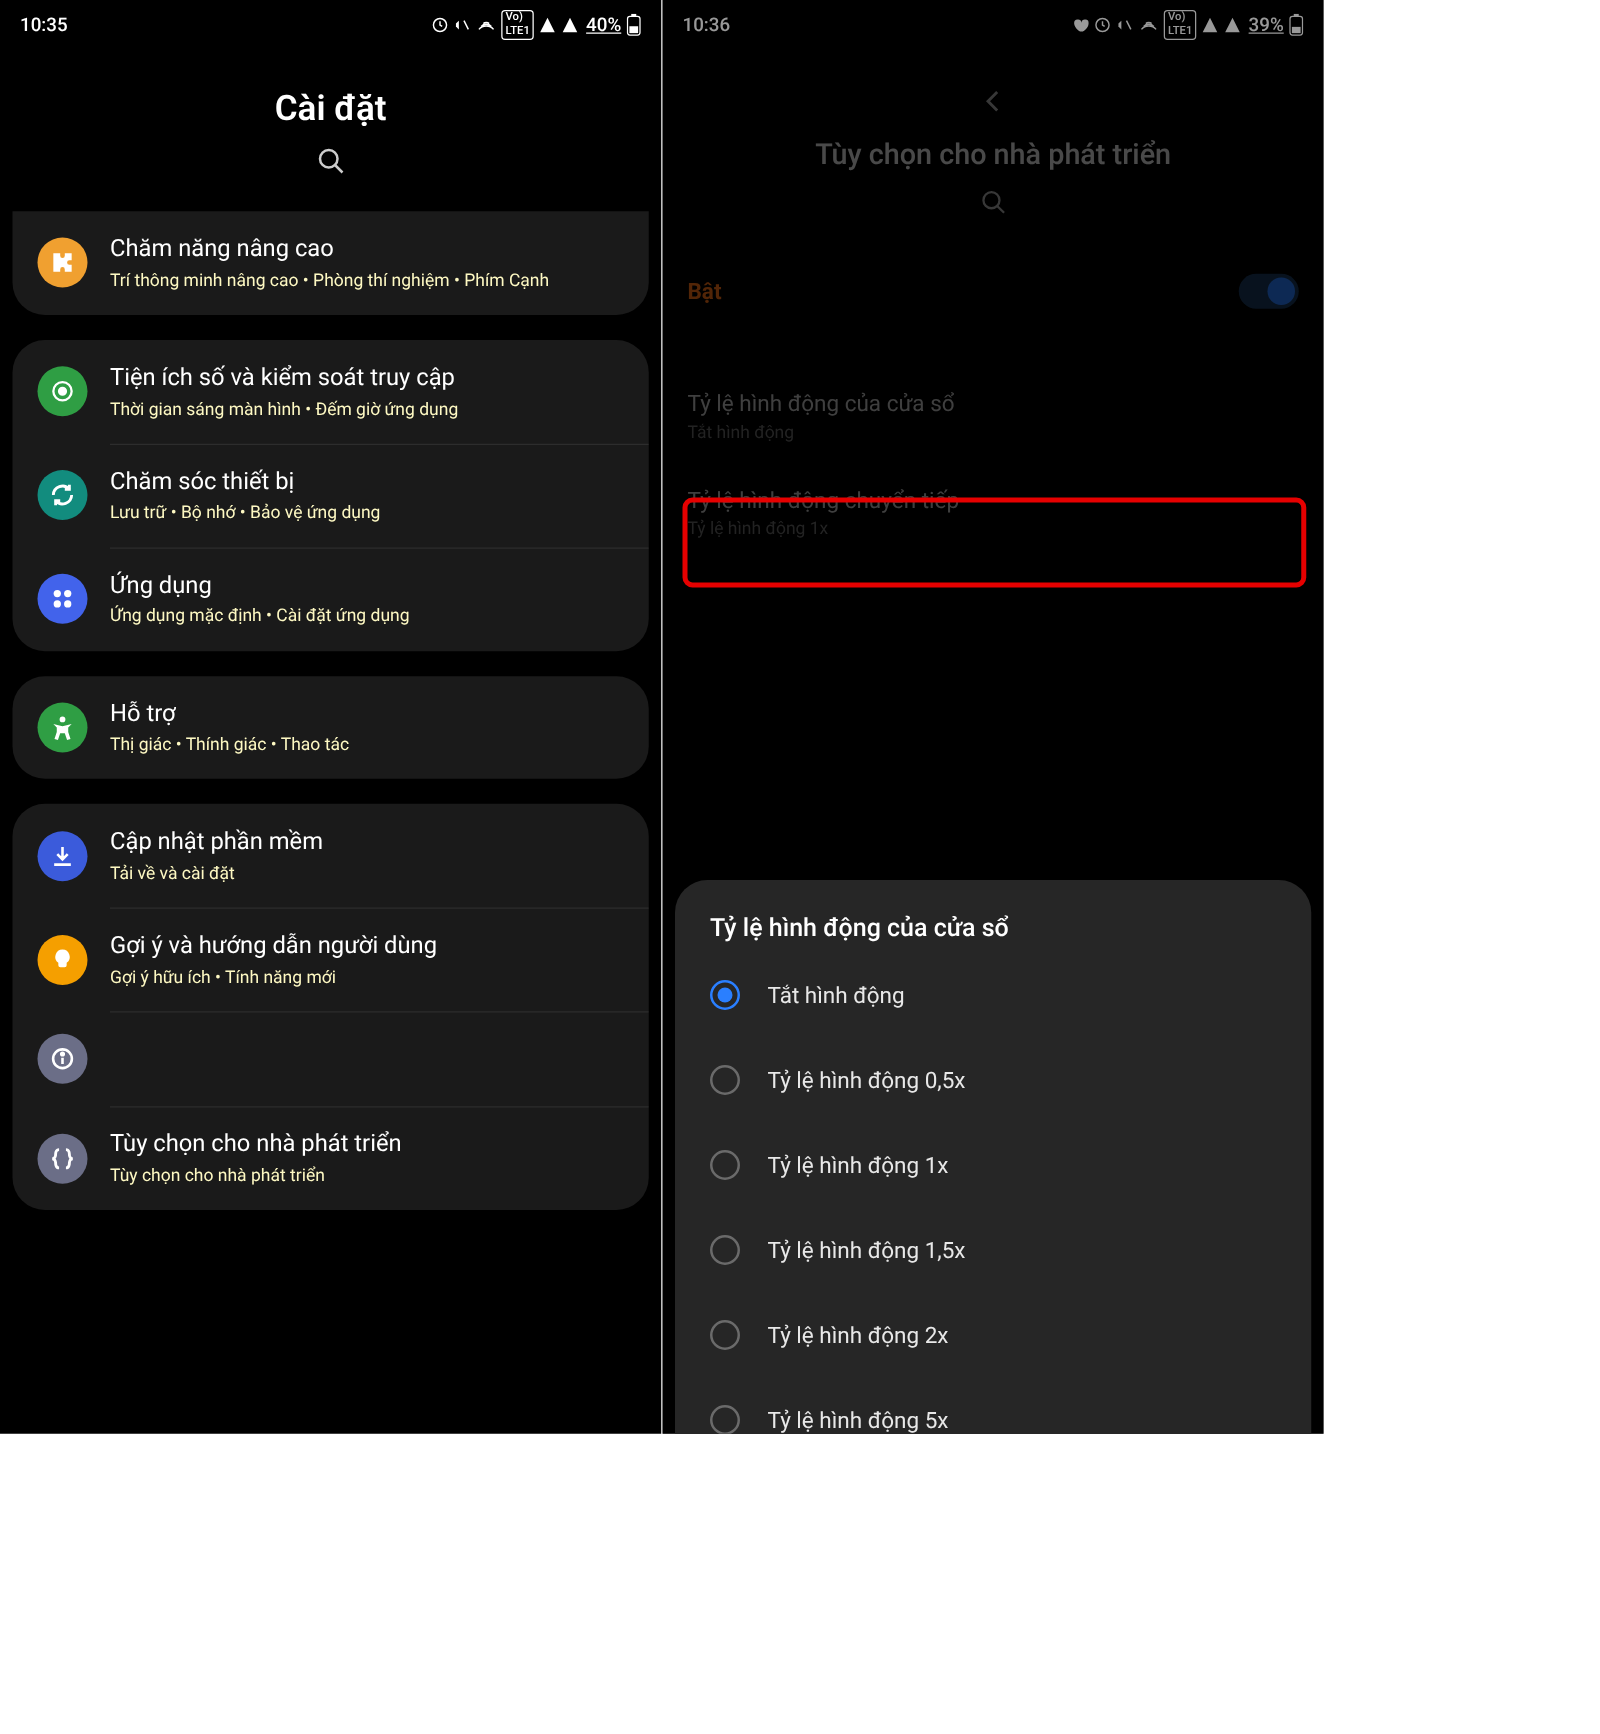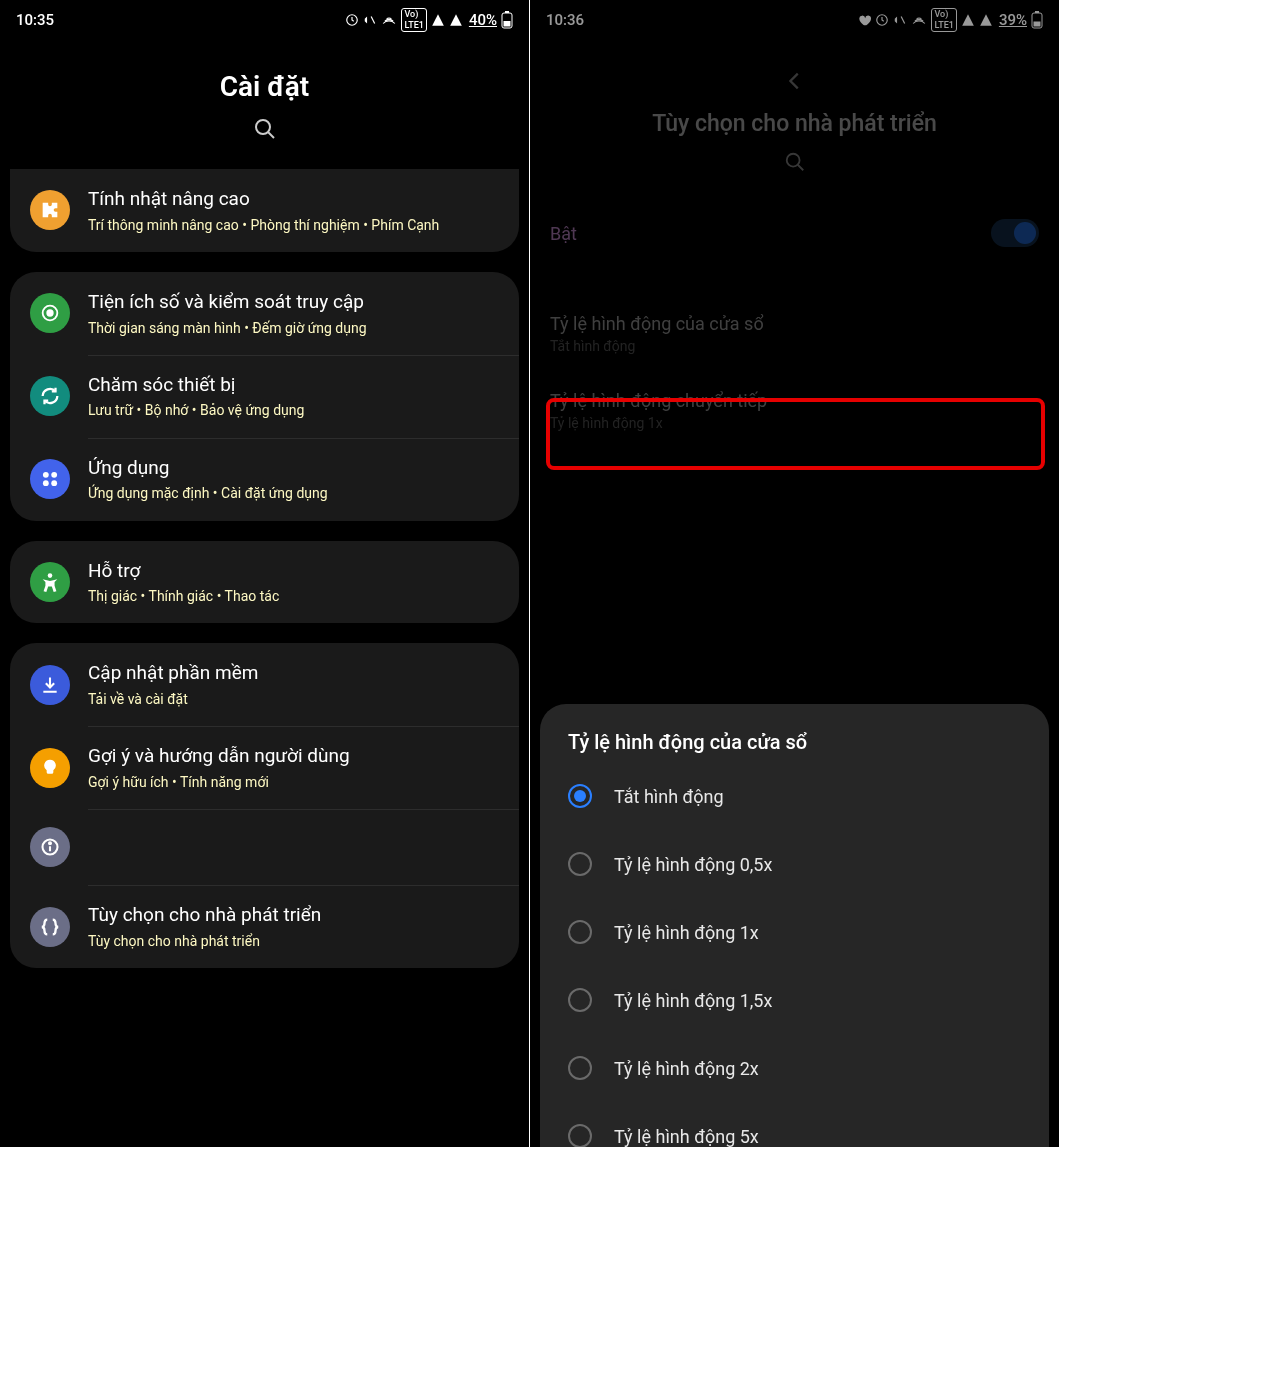--- a/index.html
+++ b/index.html
@@ -92,21 +92,21 @@
   .dev-list { padding: 0 20px; }
   .dev-row {
     display: flex;
     align-items: center;
     justify-content: space-between;
     padding: 18px 0;
     cursor: pointer;
   }
   .dev-title { color: #c0c0c0; font-size: 18px; }
   .dev-sub { color: #6a6a6a; font-size: 14px; margin-top: 4px; }
-  .dev-title.accent { color: #f0abfc; font-weight: 400; }
+  .dev-title.accent { color: #f97316; font-weight: 700; }
   .toggle {
     width: 48px; height: 28px; border-radius: 14px;
     background: #1b3a5c; position: relative;
   }
   .toggle::after {
     content: ""; position: absolute; width: 22px; height: 22px;
     border-radius: 50%; background: #2a7fff; top: 3px; right: 3px;
   }
   .dim { opacity: 0.55; }
 
@@ -190,21 +190,21 @@
   </div>
 
   <div class="card cut-top">
     <div class="row">
       <div class="icon-circle" style="background:#f0a030">
         <svg width="22" height="22" viewBox="0 0 24 24" fill="#fff">
             <path d="M4 4h6v2a2 2 0 104 0V4h6v6h-2a2 2 0 100 4h2v6h-6v-2a2 2 0 10-4 0v2H4z"></path>
           </svg>
       </div>
       <div class="row-text">
-        <div class="row-title">Tính nhật nâng cao</div>
+        <div class="row-title">Chăm năng nâng cao</div>
         <div class="row-sub">Trí thông minh nâng cao • Phòng thí nghiệm • Phím Cạnh</div>
       </div>
     </div>
   </div>
 
   <div class="card">
     <div class="row">
       <div class="icon-circle" style="background:#2f9e44">
         <svg width="22" height="22" viewBox="0 0 24 24" fill="none" stroke="#fff" stroke-width="2">
             <circle cx="12" cy="12" r="8"></circle>

